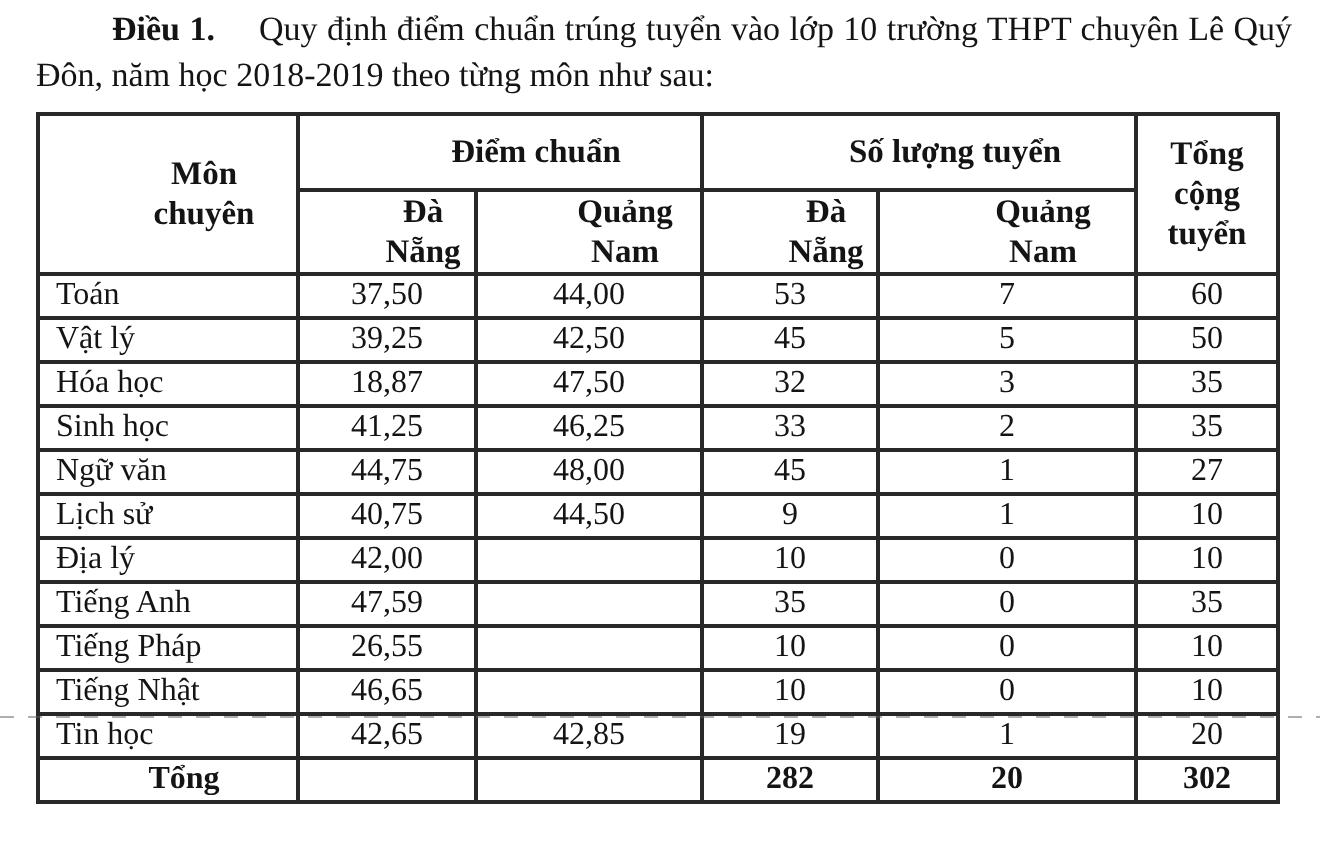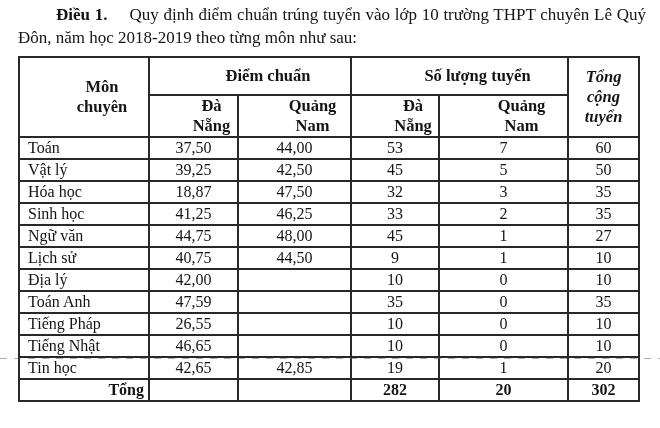--- a/index.html
+++ b/index.html
@@ -47,38 +47,37 @@
     text-align: center;
     white-space: normal;
     line-height: 1.2;
     padding-left: 40px;
   }
   .score-table thead tr.group-row { height: 38px; }
   .score-table thead tr.sub-row   { height: 40px; }
   .score-table th.total-head {
     vertical-align: middle;
     padding: 0 8px;
-    font-style: italic;
   }
   .score-table td {
     font-size: 16px;
     height: 20px;
     text-align: center;
     vertical-align: middle;
   }
   .score-table tbody td:first-child {
     text-align: left;
     padding-left: 8px;
   }
   .score-table tbody tr.total-row td {
     font-weight: bold;
     text-align: center;
   }
   .score-table tbody tr.total-row td:first-child {
-    text-align: right;
+    text-align: center;
     padding-left: 20px;
   }
   .scan-dashes {
     position: absolute;
     left: 0;
     top: 358px;
     width: 660px;
     height: 1px;
     background: repeating-linear-gradient(to right, #5f5f5f 0 7px, transparent 7px 14px);
     opacity: 0.5;
@@ -164,21 +163,21 @@
     </tr>
     <tr>
       <td>Địa lý</td>
       <td>42,00</td>
       <td></td>
       <td>10</td>
       <td>0</td>
       <td>10</td>
     </tr>
     <tr>
-      <td>Toán Anh</td>
+      <td>Tiếng Anh</td>
       <td>47,59</td>
       <td></td>
       <td>35</td>
       <td>0</td>
       <td>35</td>
     </tr>
     <tr>
       <td>Tiếng Pháp</td>
       <td>26,55</td>
       <td></td>

